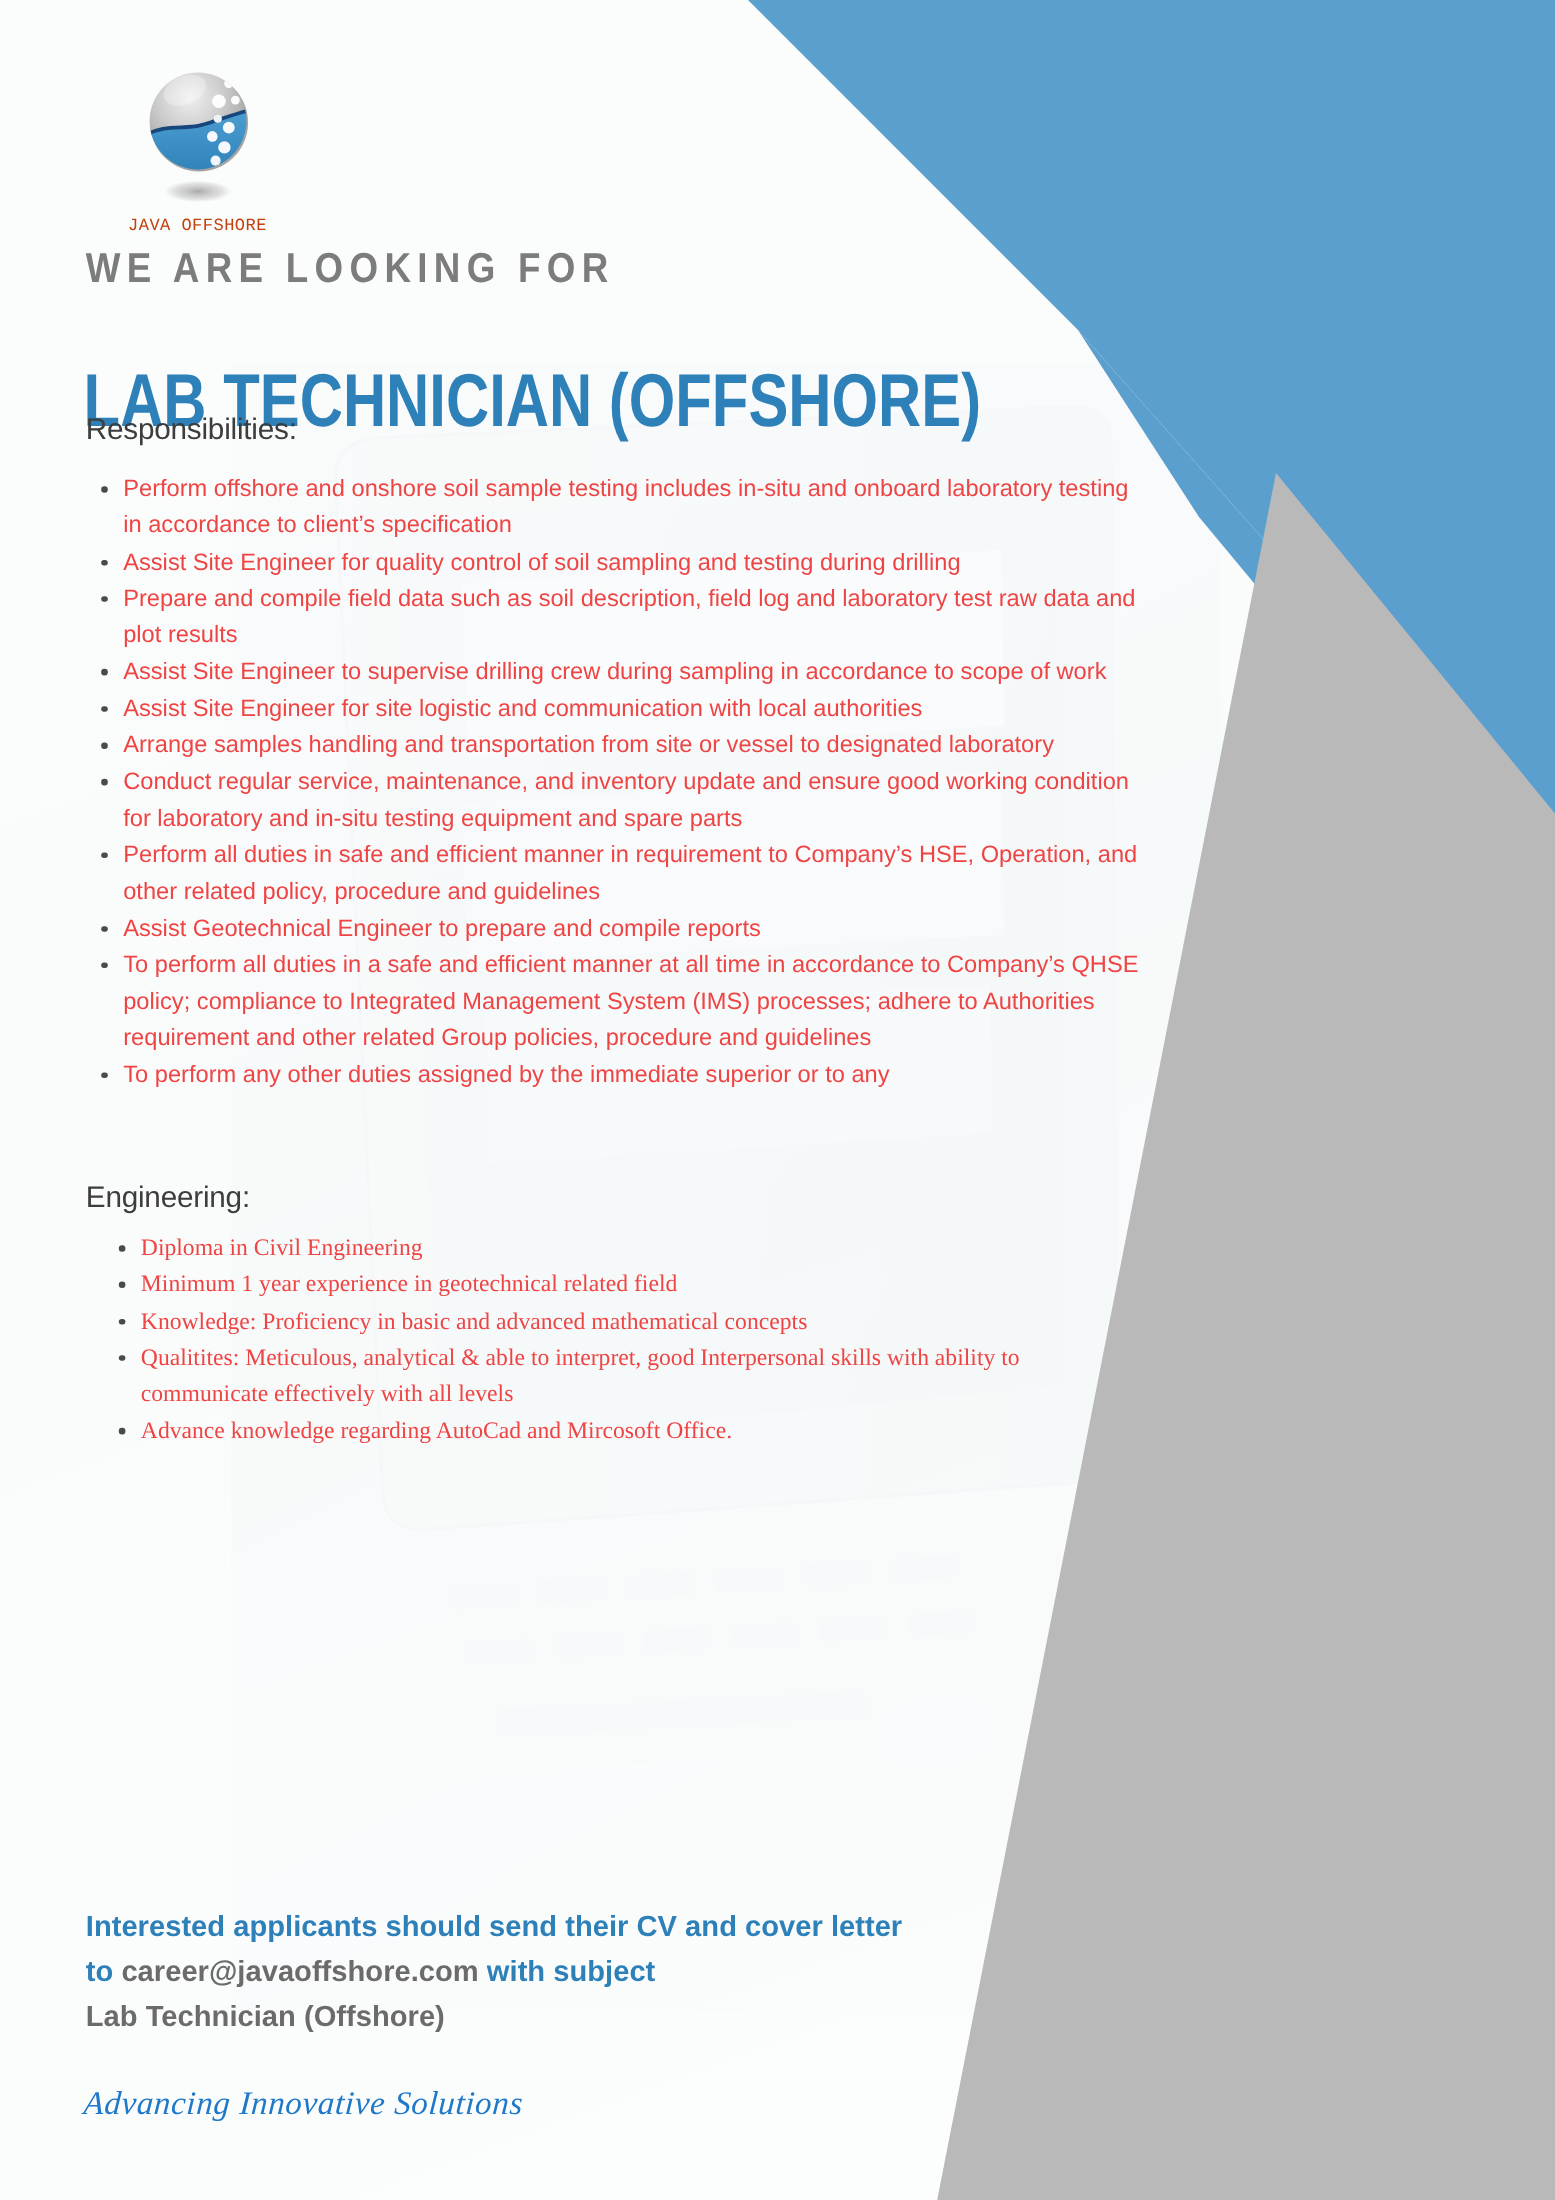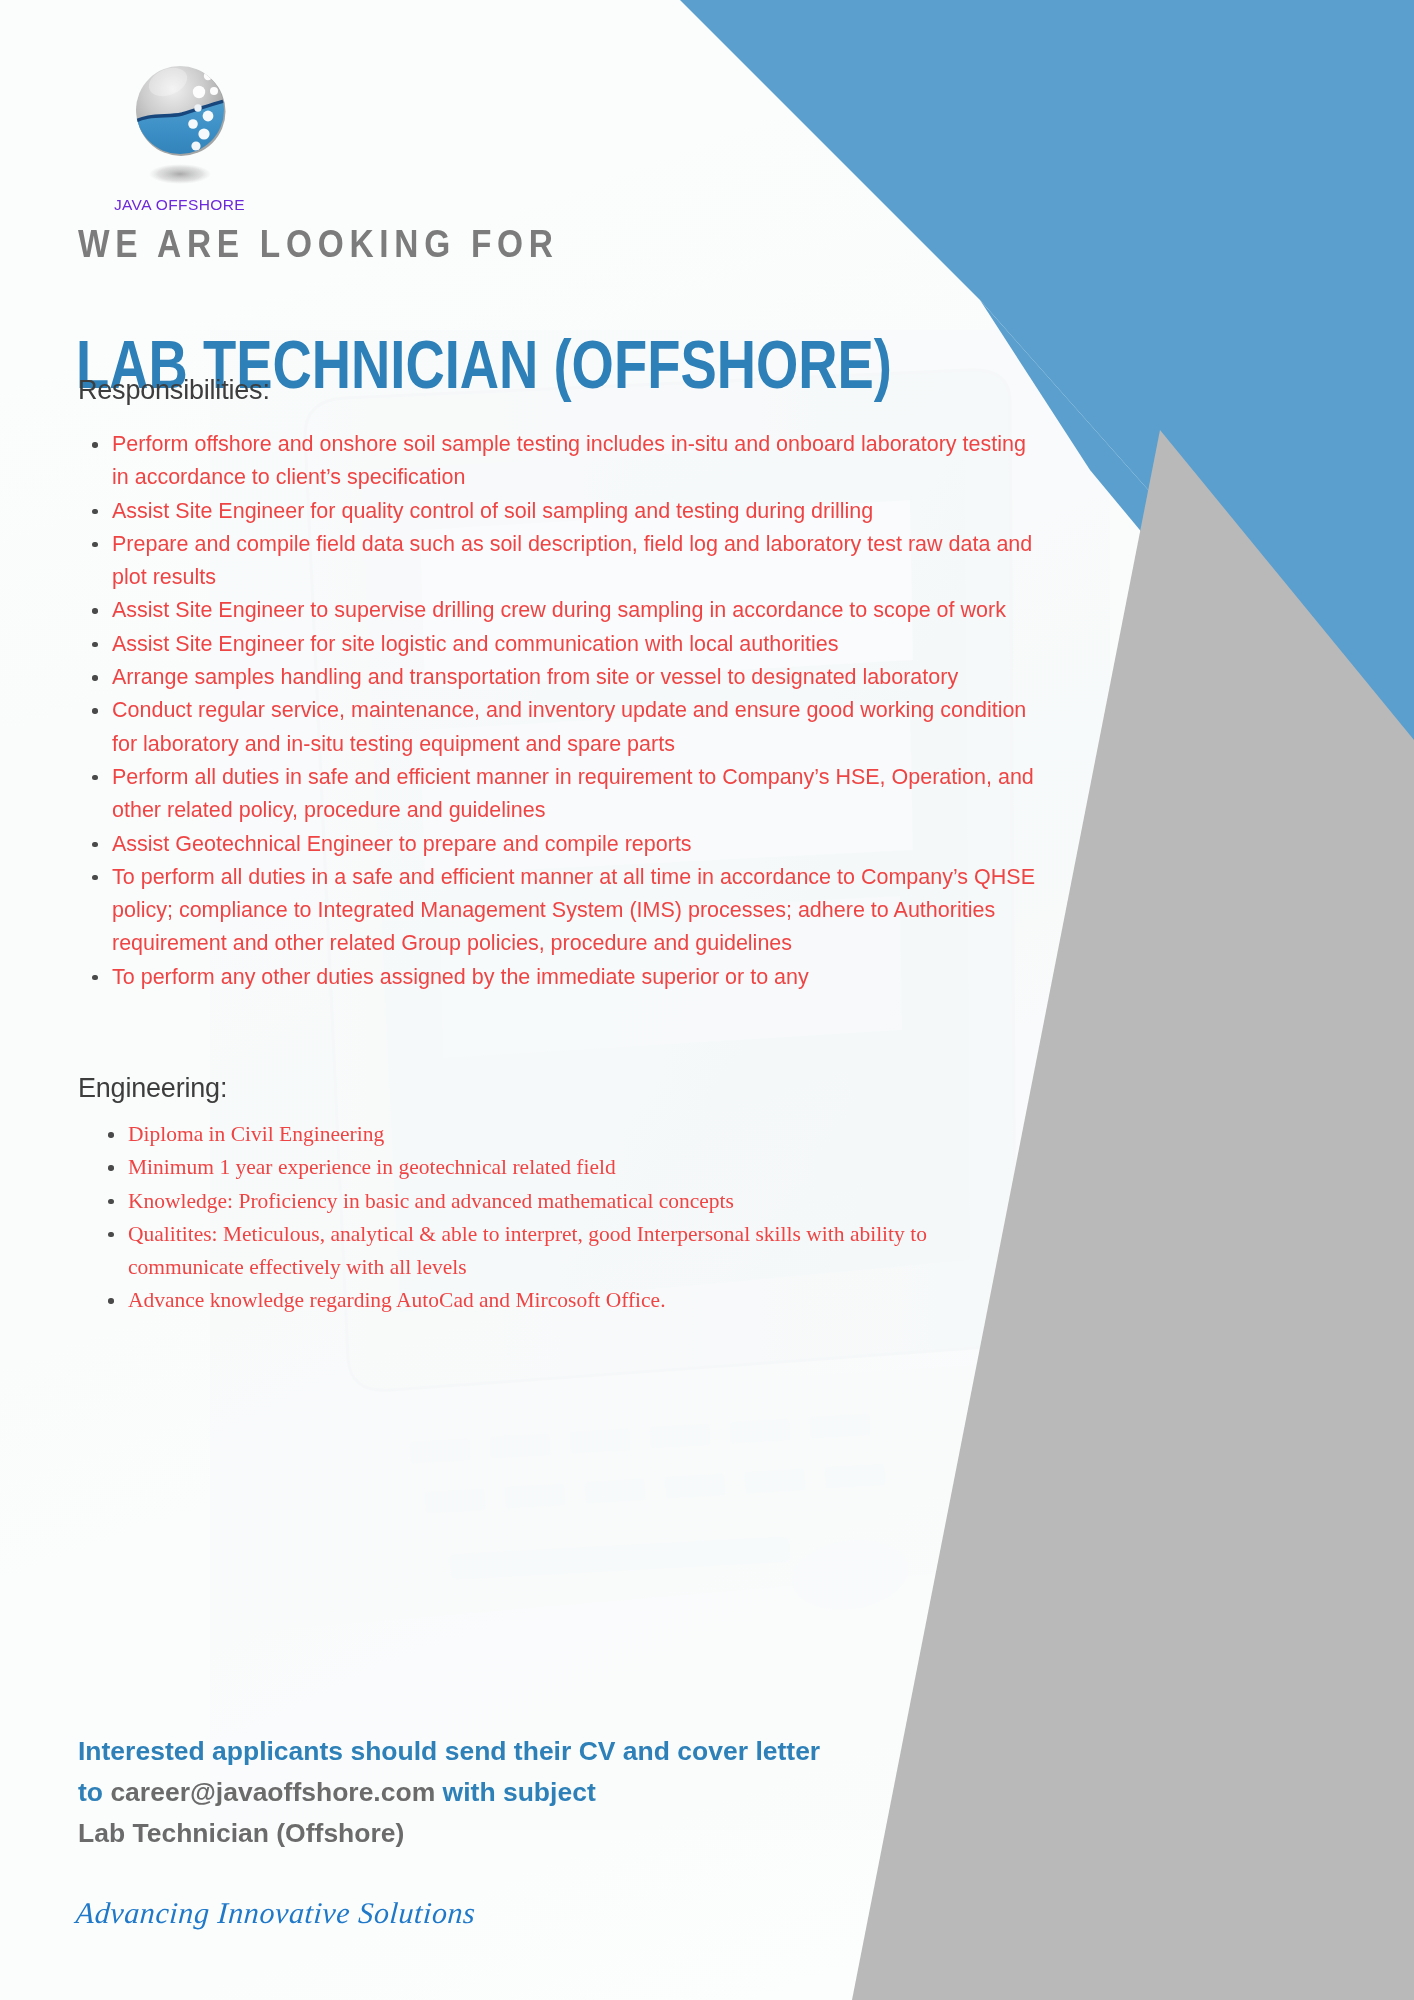--- a/index.html
+++ b/index.html
@@ -57,22 +57,22 @@
     left: 72px;
     top: 52px;
     width: 215px;
     text-align: center;
   }
   .logo-mark { width: 120px; height: 150px; display: block; margin: 0 auto; }
   .logo-word {
     margin-top: -6px;
     font-size: 15.5px;
     letter-spacing: 0.4px;
-    color: #6d28d9;
-    font-family: Liberation Sans, sans-serif;
+    color: #c2410c;
+    font-family: Liberation Mono, monospace;
     font-weight: 400;
   }
 
   .kicker {
     position: absolute;
     left: 78px;
     top: 223px;
     font-size: 38px;
     font-weight: 700;
     color: #7c7c7c;

